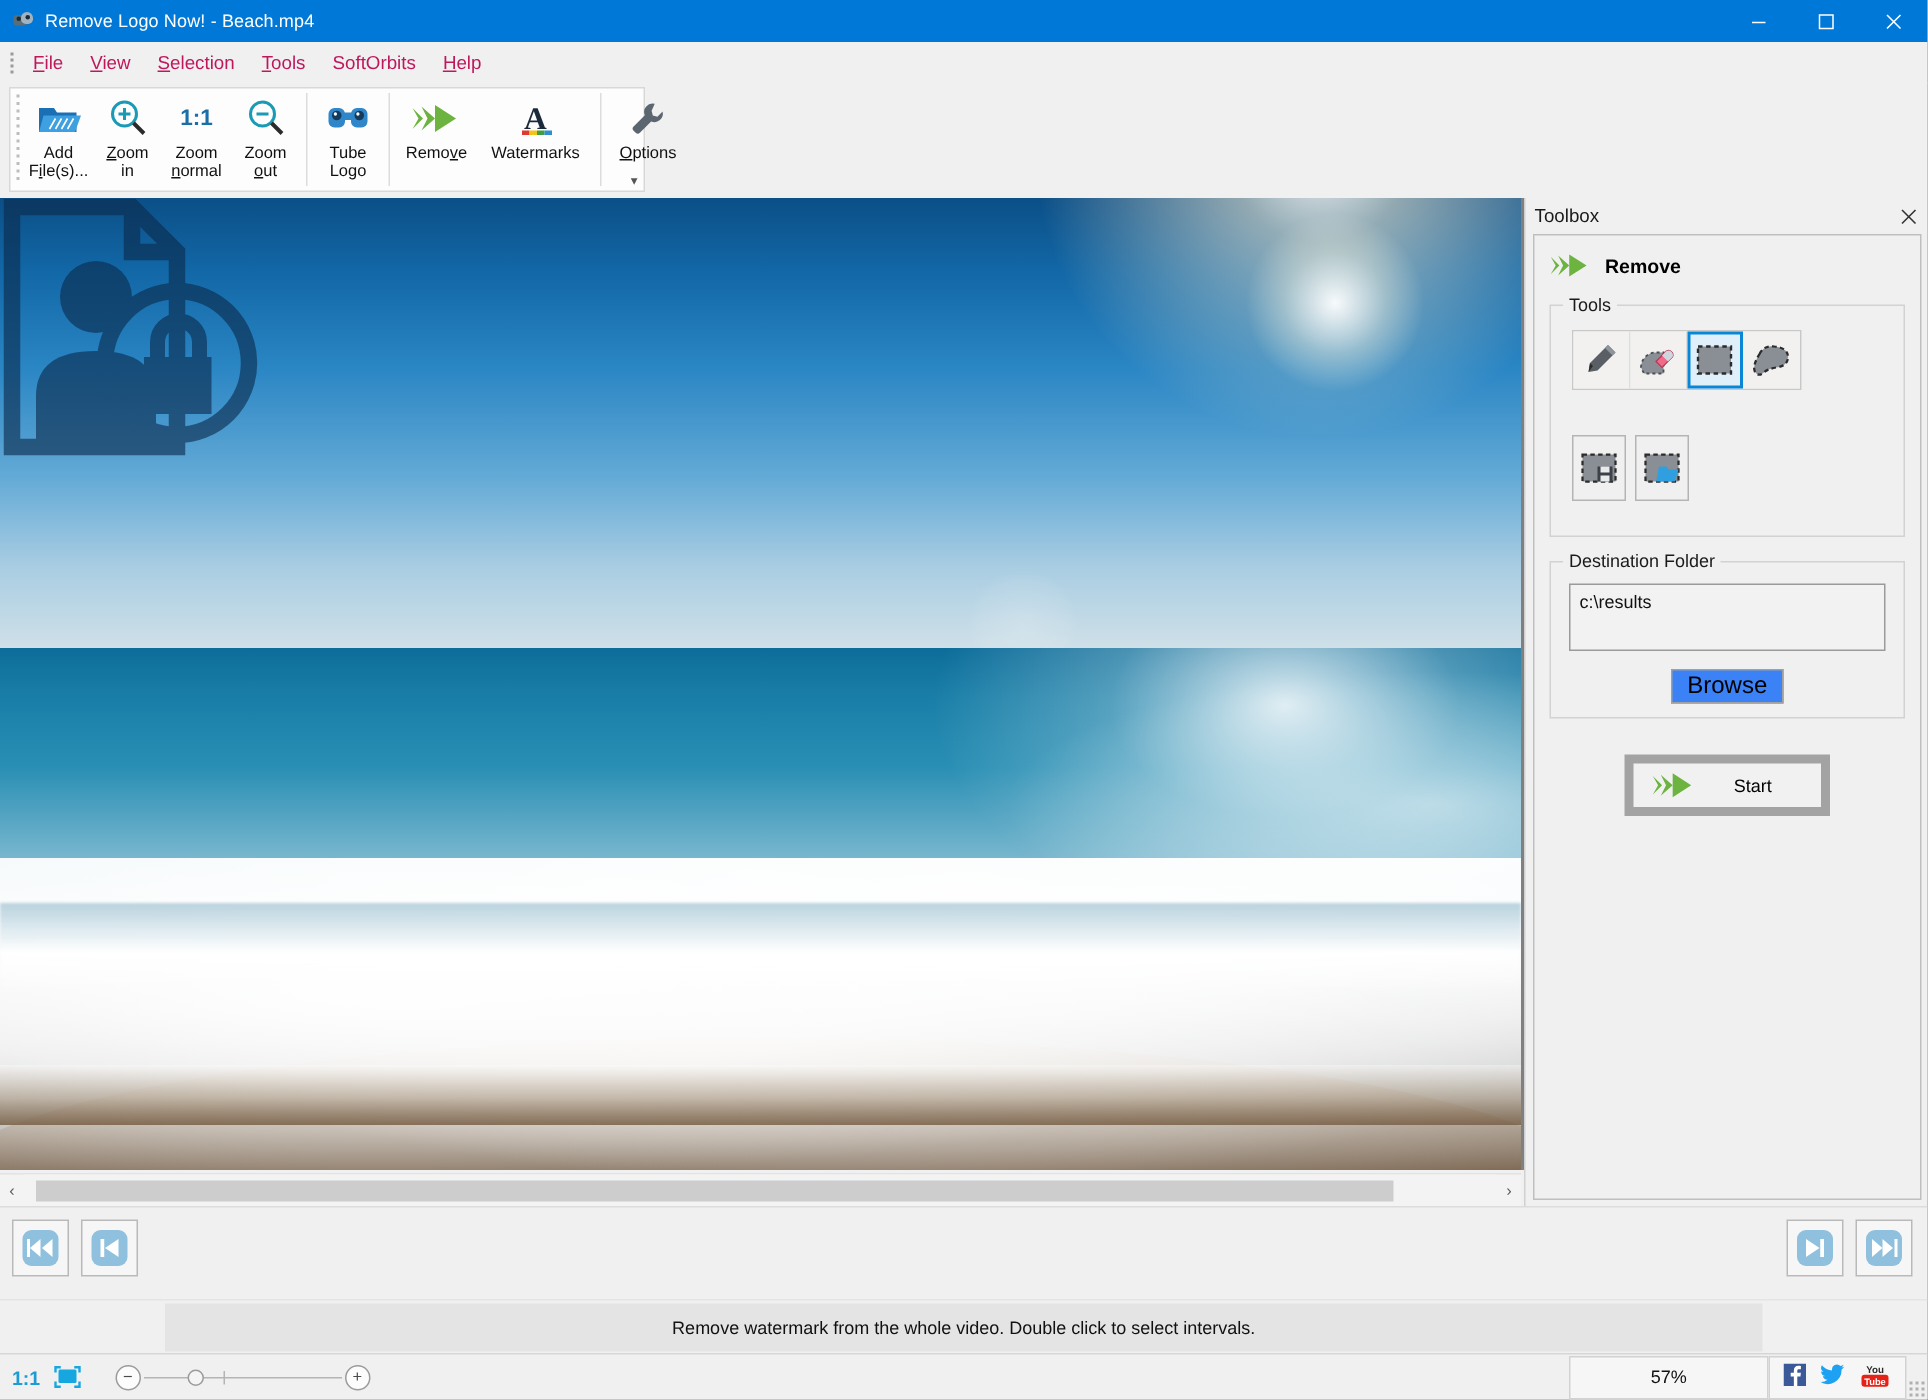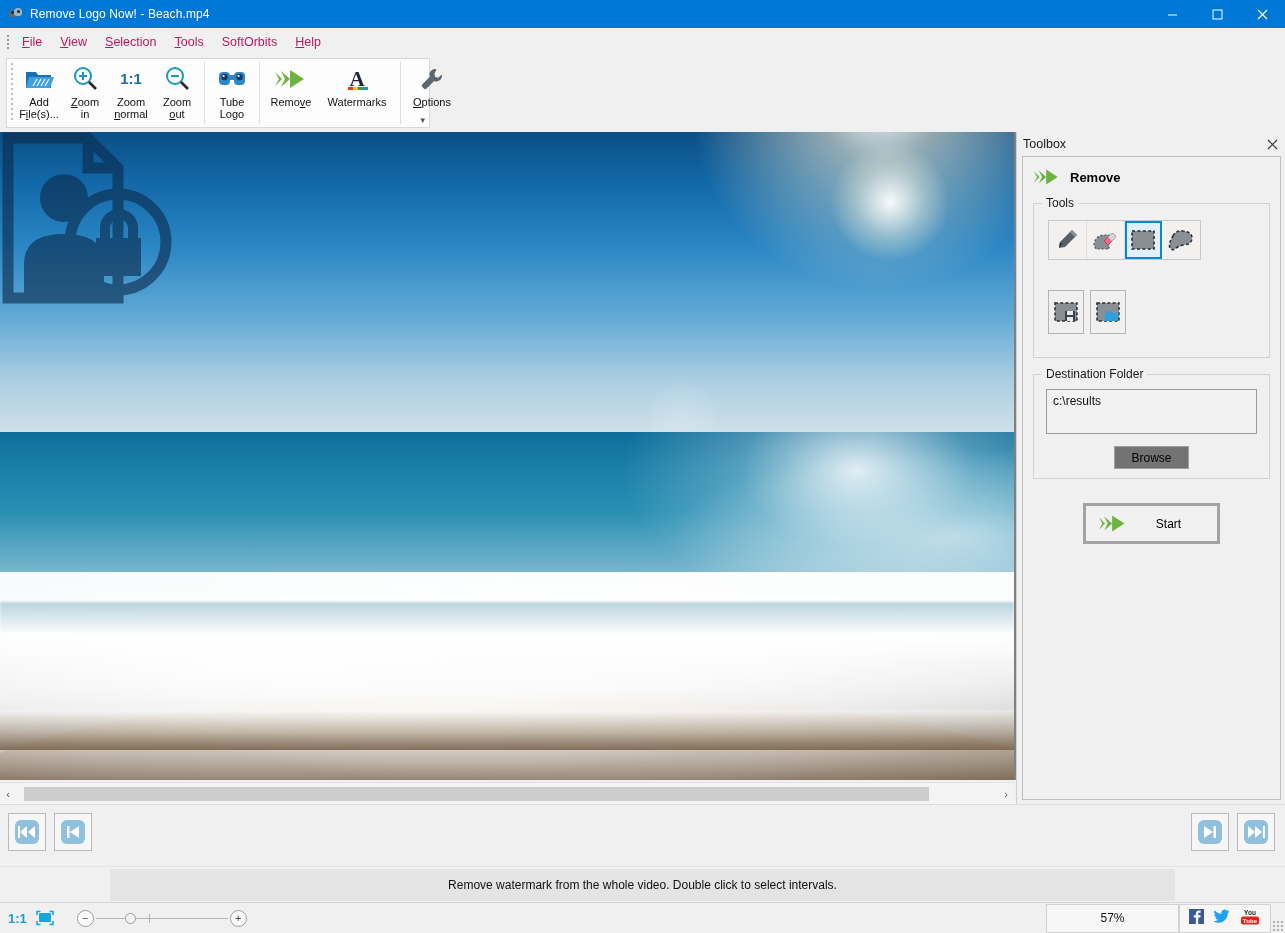--- a/index.html
+++ b/index.html
@@ -161,25 +161,25 @@
   .btn-clear {
     flex:1; height:44px; background:#f0f0f0; border:1px solid #b4b4b4;
     display:flex; align-items:center; justify-content:center; font-size:12px;
   }
   .sqbtn { width:36px; height:44px; background:#f0f0f0; border:1px solid #b4b4b4;
     display:flex; align-items:center; justify-content:center; }
 
   .dest-box { margin:14px 12px 0 12px; height:45px; background:#f2f2f2;
     border:1px solid #9a9a9a; padding:4px 6px; font-size:12px; color:#111; }
   .btn-browse { display:block; margin:12px auto 12px auto; width:75px; height:23px;
-    background:#737373; border:1px solid #a0a0a0; font-size:12px;
+    background:#3b82f6; border:1px solid #a0a0a0; font-size:16px;
     display:flex; align-items:center; justify-content:center; }
   .btn-start {
     margin:24px auto 0 auto; width:137px; height:41px; background:#f1f1f1;
-    border:3px solid #a3a3a3; display:flex; align-items:center; gap:10px;
+    border:6px solid #a3a3a3; display:flex; align-items:center; gap:10px;
     padding-left:12px; font-size:12px;
   }
   .btn-start .slbl { flex:1; text-align:center; padding-right:18px; }
 
   
   .transport {
     position:absolute; left:0; top:804px; width:1285px; height:62px;
     background:#f0f0f0; border-top:1px solid #dcdcdc;
   }
   .tp-left { position:absolute; left:8px; top:8px; display:flex; gap:8px; }

